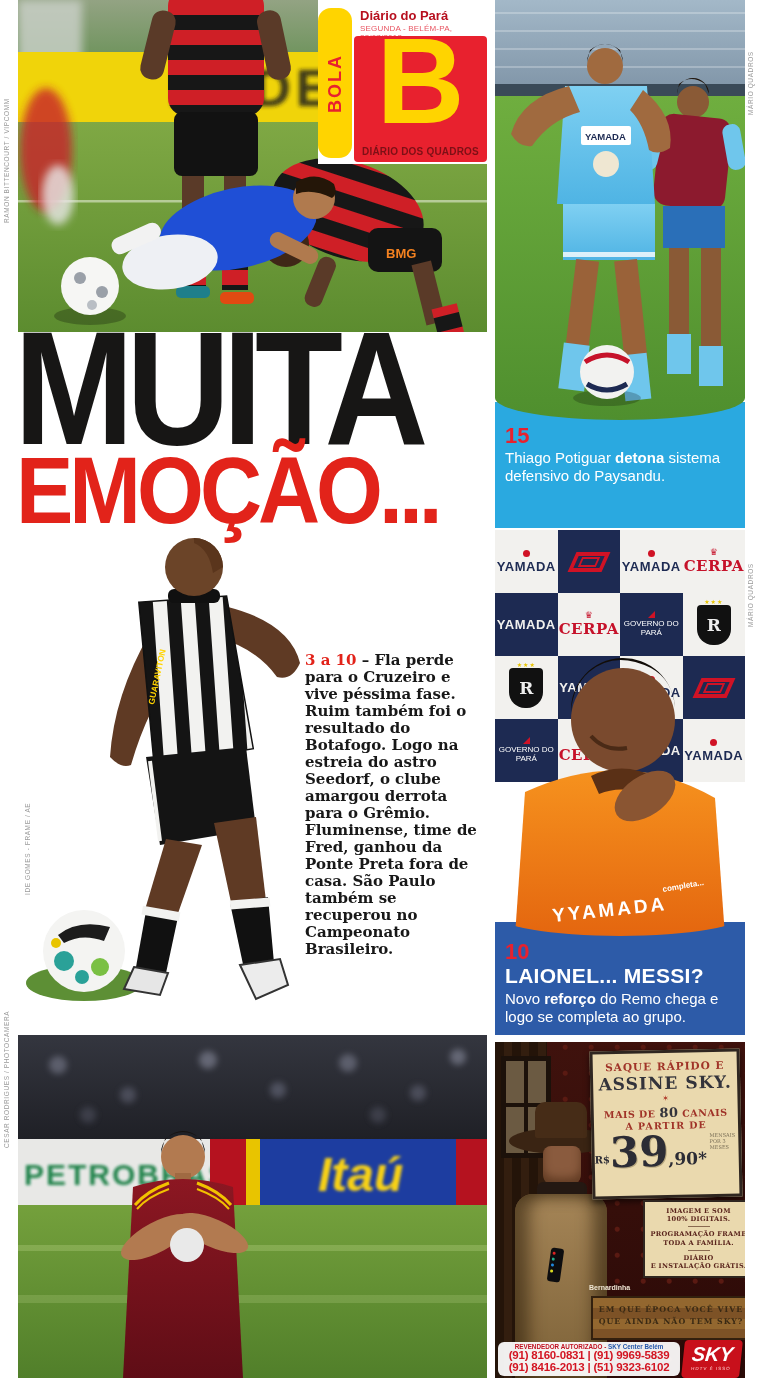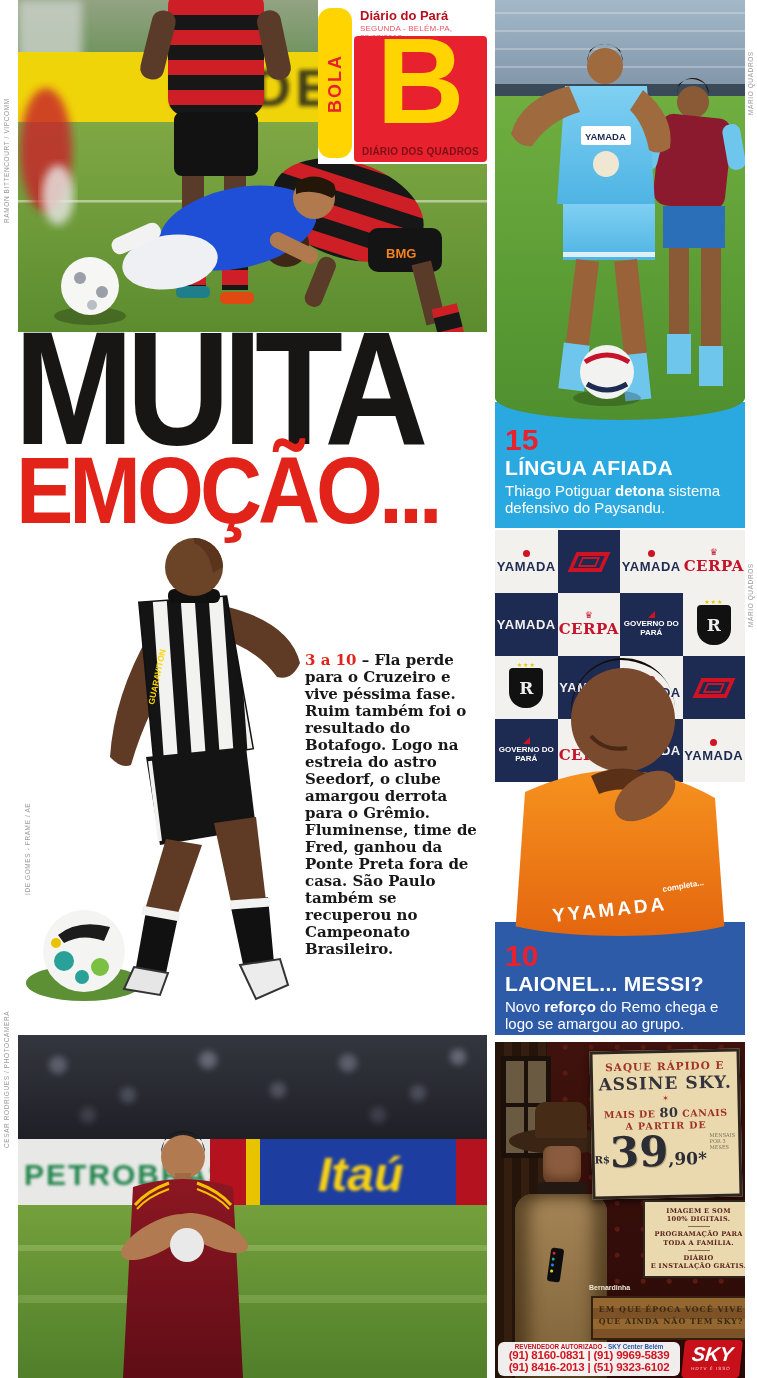--- a/index.html
+++ b/index.html
@@ -36,21 +36,21 @@
   
   .lead{position:absolute;left:305px;top:652px;width:175px;
         font-family:"DejaVu Serif",serif;font-weight:bold;font-size:15px;line-height:17px;
         color:#181818;}
   .lead .score{color:#e2231a;}
 
   
   .panel{position:absolute;left:495px;width:250px;box-sizing:border-box;padding-left:10px;z-index:1;}
   .panel-15{top:402px;height:126px;background:#2aa9e0;padding-top:24px;}
   .panel-12{top:922px;height:113px;background:#2d5ba8;padding-top:20px;}
-  .pagenum{font-size:30px;font-weight:900;color:#e8212e;line-height:.95;}
+  .pagenum{font-size:22px;font-weight:900;color:#e8212e;line-height:.95;}
   .ptitle{font-size:21px;font-weight:900;color:#fff;letter-spacing:.3px;margin-top:1px;}
   .ptext{font-size:15px;color:#fff;line-height:1.18;width:232px;margin-top:2px;}
 
   
   .photo{position:absolute;overflow:hidden;z-index:2;}
   .curved{border-radius:0 0 50% 50% / 0 0 22px 22px;}
   .photo-top{left:18px;top:0;width:469px;height:332px;}
   .photo-paysandu{left:495px;top:0;width:250px;height:420px;}
   .photo-remo{left:495px;top:530px;width:250px;height:406px;}
   .photo-bottom{left:18px;top:1035px;width:469px;height:343px;}
@@ -60,21 +60,21 @@
   .checker{position:absolute;inset:0;display:grid;grid-template-columns:repeat(4,1fr);
            grid-auto-rows:63px;}
   .cw{background:#f2f1ee;} .cn{background:#1d2a52;}
   .cell{display:flex;flex-direction:column;align-items:center;justify-content:center;overflow:hidden;}
   .yam-n{color:#1d2a52;font-weight:900;font-size:13px;letter-spacing:.5px;}
   .yam-w{color:#f2f1ee;font-weight:900;font-size:13px;letter-spacing:.5px;}
   .reddot{width:7px;height:7px;border-radius:50%;background:#d01225;margin-bottom:2px;}
   .cerpa{color:#c6122a;font-family:"DejaVu Serif",serif;font-weight:bold;font-size:15px;
          letter-spacing:.5px;}
   .crown{color:#c6122a;font-size:9px;line-height:1;}
-  .gov{color:#fff;font-weight:bold;font-size:8px;text-align:center;line-height:1.1;}
+  .gov{color:#fff;font-weight:normal;font-size:8px;text-align:center;line-height:1.1;}
   .gov-arrow{width:0;height:0;border-left:7px solid transparent;border-bottom:7px solid #d01225;
              margin-bottom:2px;}
   .umbro{width:34px;height:20px;position:relative;}
   .umbro i{position:absolute;inset:0;border:4px solid #d01225;transform:skewX(-24deg);}
   .umbro i.inner{inset:5px 8px;border-width:2.5px;}
   .crest{width:34px;height:40px;background:#111;border-radius:4px 4px 16px 16px;
          display:flex;align-items:center;justify-content:center;position:relative;}
   .crest b{color:#eee;font-family:"DejaVu Serif",serif;font-size:17px;}
   .crest .stars{position:absolute;top:-7px;color:#e8c400;font-size:6px;letter-spacing:1px;}
 
@@ -403,21 +403,20 @@
         <ellipse cx="112" cy="398" rx="34" ry="8" fill="#000" opacity=".22"></ellipse>
         <circle cx="112" cy="372" r="27" fill="#f2f2f0"></circle>
         <path d="M90,362 q22,-14 44,0" stroke="#c6122a" stroke-width="5" fill="none"></path>
         <path d="M92,384 q20,12 40,0" stroke="#1d2a52" stroke-width="5" fill="none"></path>
       </g>
     </svg>
   </div>
 
   <div class="panel panel-15">
     <div class="pagenum">15</div>
-    <div class="ptitle">LÍNGUA AFIADA</div>
     <div class="ptext"><span>Thiago Potiguar </span><b>detona</b><span> sistema defensivo do Paysandu.</span></div>
   </div>
 
   <div class="photo curved photo-remo">
     <div class="checker">
       <div class="cell cw">
           <span class="reddot"></span>
           <span class="yam-n">YAMADA</span>
         </div>
       <div class="cell cn">
@@ -501,21 +500,21 @@
       <path d="M96,246 q32,-16 66,2 l-8,18 q-26,-12 -50,-2 z" fill="#5a3016"></path>
       <ellipse cx="150" cy="266" rx="34" ry="20" fill="#8a5532" transform="rotate(-34 150 266)"></ellipse>
       <text x="58" y="392" font-size="19" font-weight="900" fill="#ffffff" letter-spacing="3" transform="rotate(-6 58 392)">YYAMADA</text>
       <text x="168" y="362" font-size="8" font-weight="bold" fill="#ffffff" transform="rotate(-10 168 362)">completa...</text>
     </svg>
   </div>
 
   <div class="panel panel-12">
     <div class="pagenum">10</div>
     <div class="ptitle">LAIONEL... MESSI?</div>
-    <div class="ptext"><span>Novo </span><b>reforço</b><span> do Remo chega e logo se amargou ao grupo.</span></div>
+    <div class="ptext"><span>Novo </span><b>reforço</b><span> do Remo chega e logo se completa ao grupo.</span></div>
   </div>
 
   <div class="sky-ad">
     <div class="wood-wall"></div>
     <div class="window"></div>
     <div class="cowboy">
       <div class="hat-brim"></div>
       <div class="hat-crown"></div>
       <div class="face"></div>
       <div class="scarf"></div>
@@ -537,21 +536,21 @@
         <span class="cur">R$</span>
         <span class="int">39</span>
         <span class="dec">,90*</span>
         <span class="note"><span>MENSAIS</span><br><span>POR 3 MESES</span></span>
       </div>
     </div>
     <div class="bullets">
       <div>IMAGEM E SOM</div>
       <div>100% DIGITAIS.</div>
       <div class="bdiv"></div>
-      <div>PROGRAMAÇÃO PARA</div>
+      <div>PROGRAMAÇÃO FRAME</div>
       <div>TODA A FAMÍLIA.</div>
       <div class="bdiv"></div>
       <div>DIÁRIO</div>
       <div>E INSTALAÇÃO GRÁTIS.</div>
     </div>
     <div class="bernardinha">Bernardinha</div>
     <div class="wood-sign">
       <span>EM QUE ÉPOCA VOCÊ VIVE</span><br>
       <span>QUE AINDA NÃO TEM SKY?</span>
     </div>

